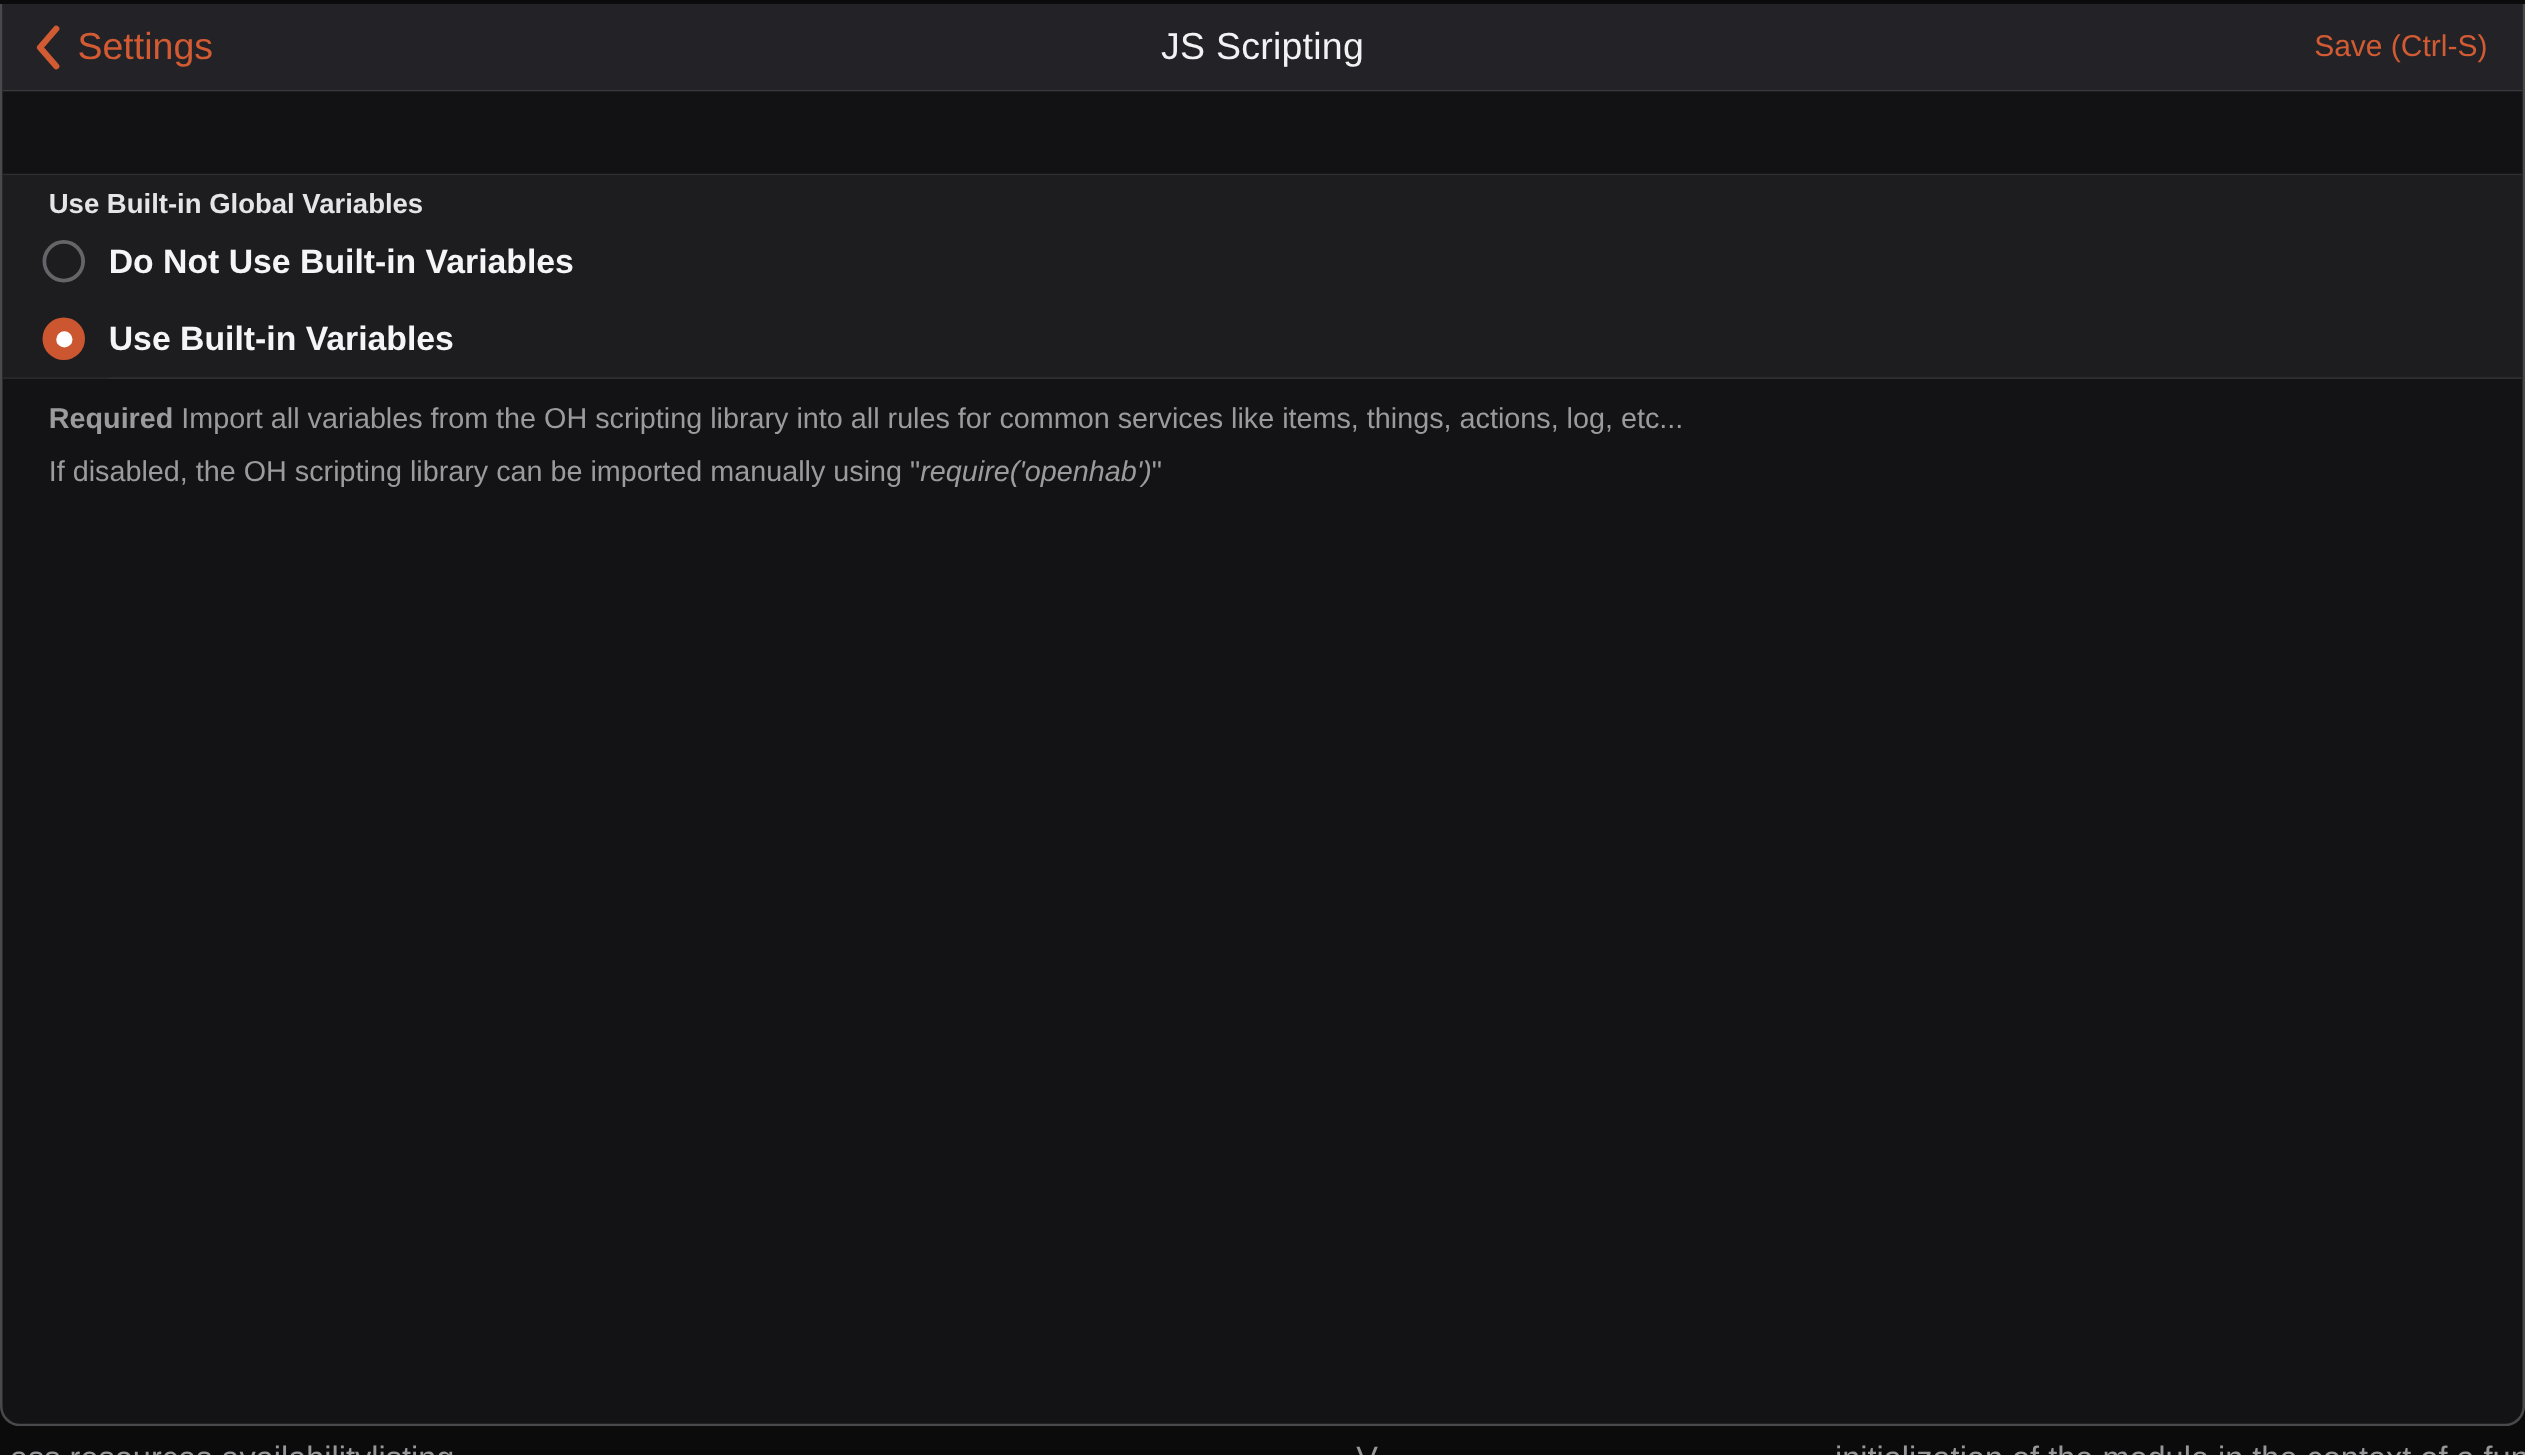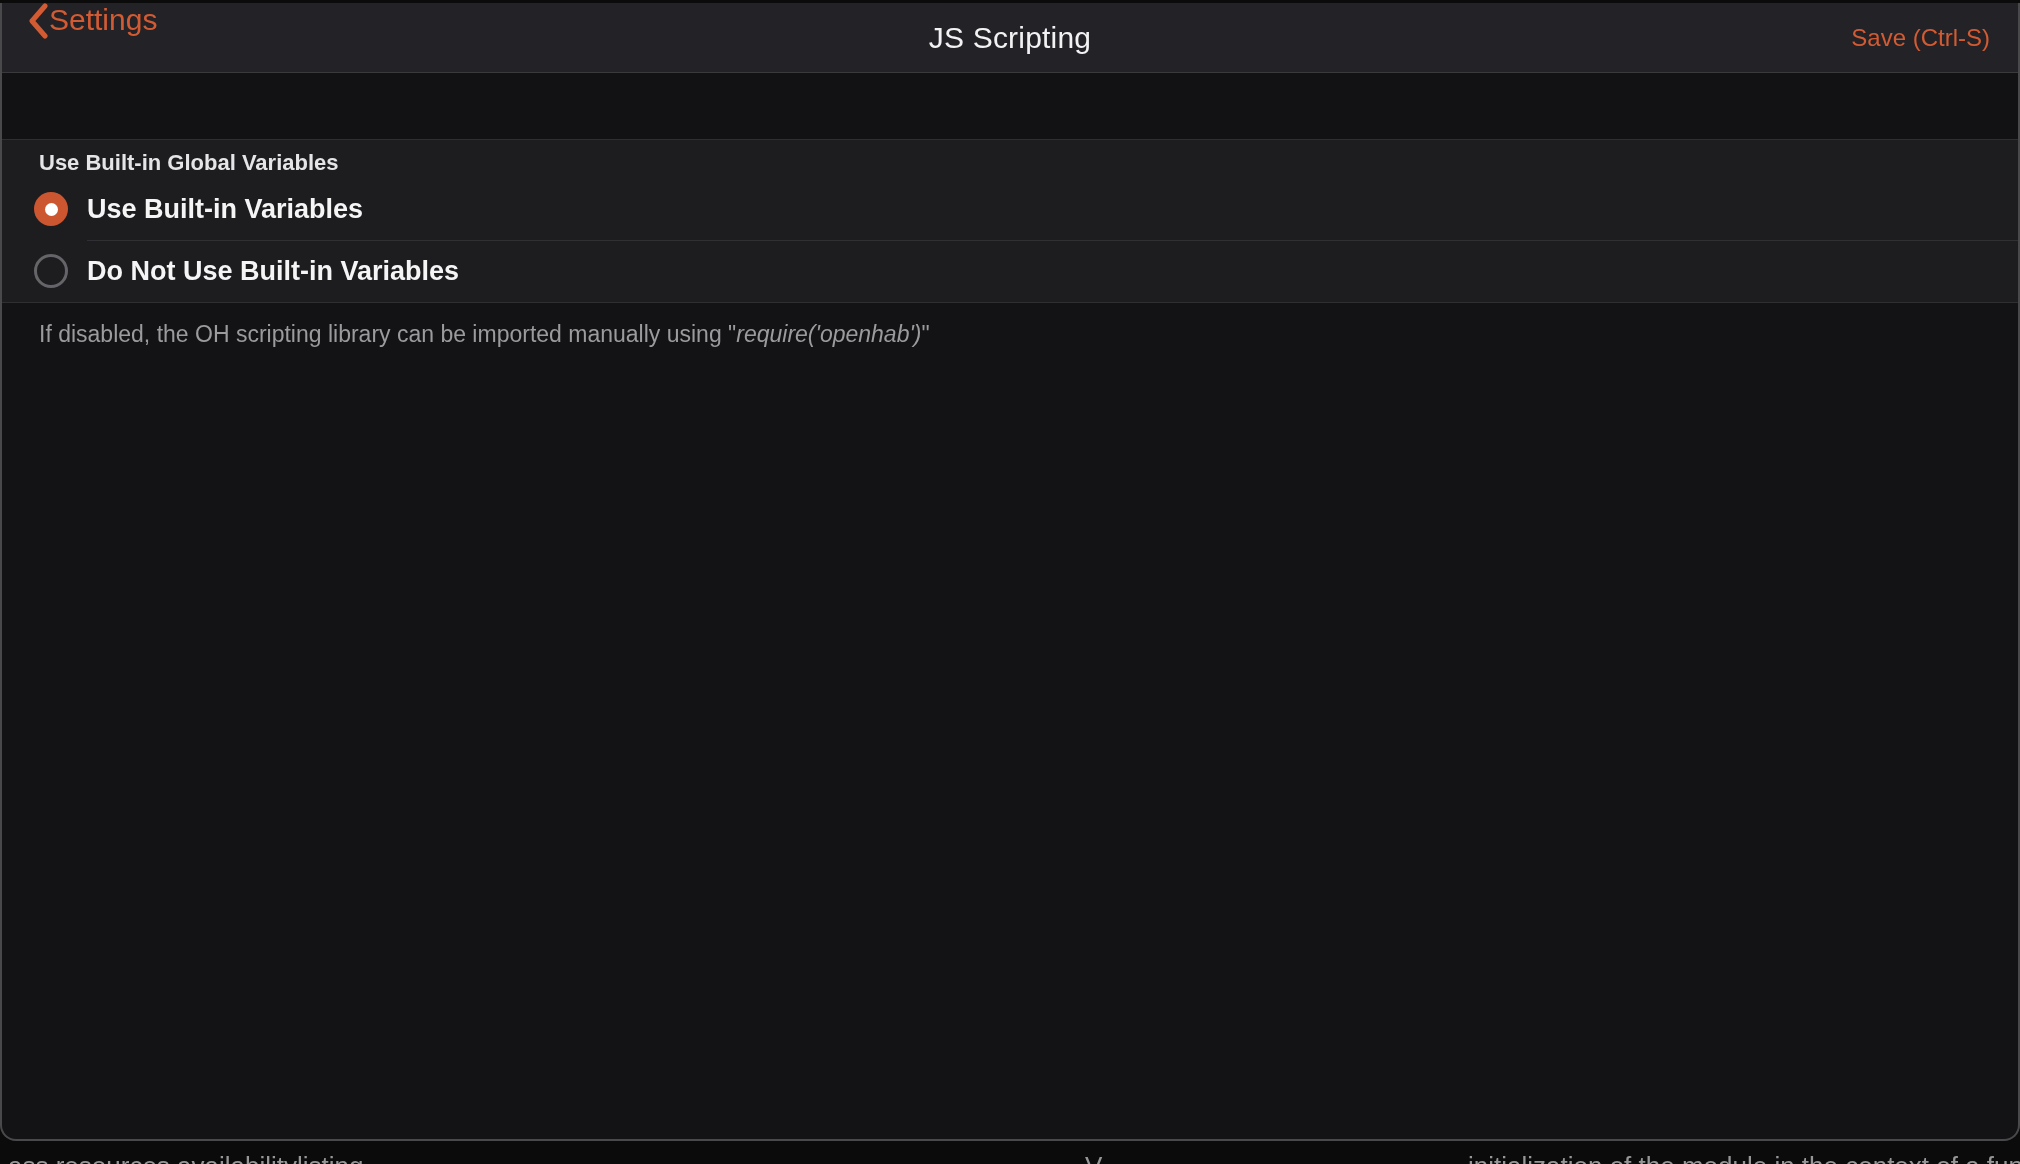--- a/index.html
+++ b/index.html
@@ -26,21 +26,21 @@
   
   .navbar {
     height:70px;
     background:#232327;
     border-bottom:1px solid #3a3a3d;
     position:relative;
     display:flex; align-items:center; justify-content:center;
   }
   .nav-left {
     position:absolute; left:25px; top:0; bottom:0;
-    display:flex; gap:0;
+    display:flex; align-items:center; gap:13px;
     color:var(--accent,#d25b33);
     font-size:30px;
     cursor:pointer;
   }
   .nav-left svg { display:block; }
   .nav-title {
     font-size:30px; font-weight:400; color:#f2f2f4;
     letter-spacing:0.2px;
   }
   .nav-right {
@@ -129,34 +129,35 @@
       <span>Save (Ctrl-S)</span>
     </div>
   </div>
 
   <div class="topgap"></div>
 
   <div class="block">
     <div class="block-label">Use Built-in Global Variables</div>
 
     <div class="row">
+      <span class="radio unchecked"></span>
+      <span class="row-label">Do Not Use Built-in Variables</span>
+    </div>
+
+    <div class="row">
       <span class="radio checked">
           <span class="dot"></span>
         </span>
       <span class="row-label">Use Built-in Variables</span>
       <span class="row-divider"></span>
     </div>
-
-    <div class="row">
-      <span class="radio unchecked"></span>
-      <span class="row-label">Do Not Use Built-in Variables</span>
-    </div>
   </div>
 
   <div class="desc">
+    <p><span class="bold">Required</span><span> Import all variables from the OH scripting library into all rules for common services like items, things, actions, log, etc...</span></p>
     <p><span>If disabled, the OH scripting library can be imported manually using "</span><span class="ital">require('openhab')</span><span>"</span></p>
   </div>
 
 </div>
 
 <div class="bg-bottom-text bg-frag-left">ass resources availabilitylisting</div>
 <div class="bg-bottom-text bg-frag-mid">V</div>
 <div class="bg-bottom-text bg-frag-right">initialization of the module in the context of a function</div>
 
 </body></html>

